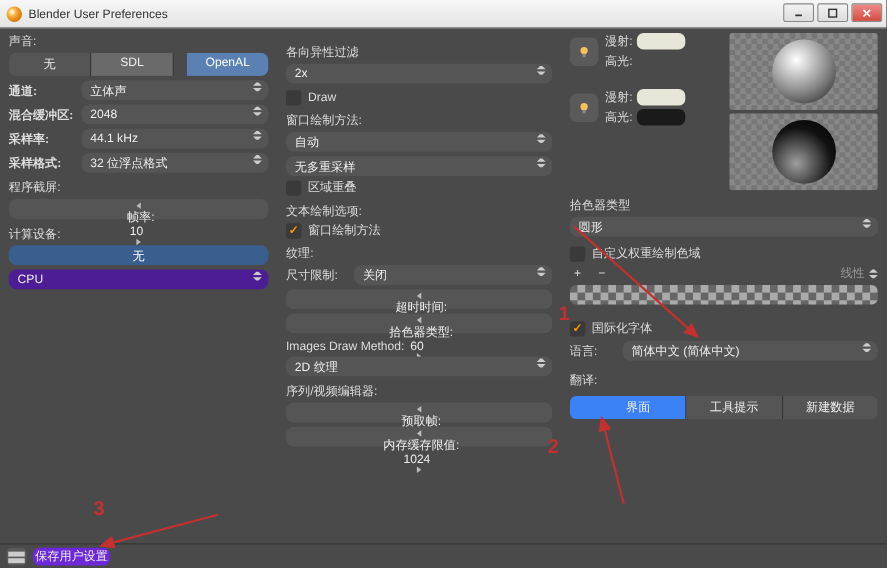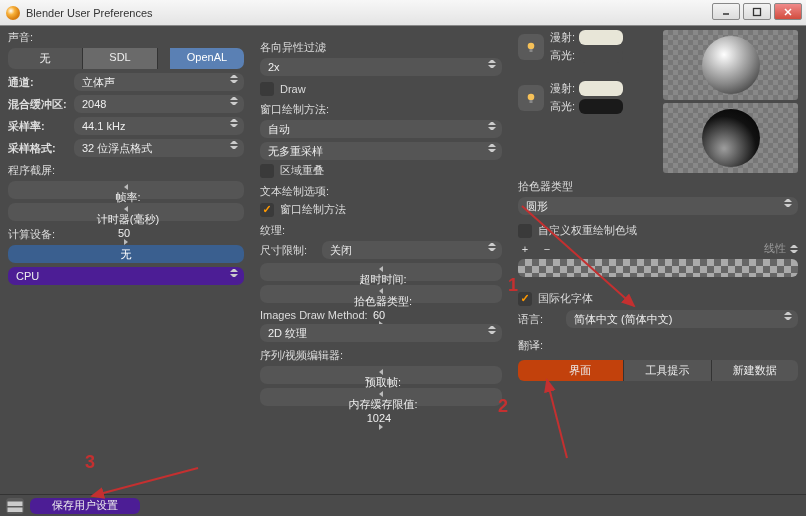--- a/index.html
+++ b/index.html
@@ -68,26 +68,26 @@
 .sphere { width: 58px; height: 58px; border-radius: 50%; background: radial-gradient(circle at 38% 32%, #fff, #888 55%, #1a1a1a 100%); }
 .sphere.dark { background: radial-gradient(circle at 38% 68%, #999 2%, #111 60%, #000); }
 
 .checker-strip { height: 18px; width: 100%; background: repeating-conic-gradient(#aaa 0% 25%, #666 0% 50%) 0 0/14px 14px; border-radius: 6px; margin-top: 3px; }
 .slider-row { display: flex; align-items: center; gap: 8px; margin-top: 3px; }
 .pm { width: 14px; height: 14px; display: flex; align-items: center; justify-content: center; color: #ddd; cursor: pointer; }
 
 .trans-row { display: flex; gap: 0; margin-top: 4px; border-radius: 6px; overflow: hidden; }
 .trans-btn { flex: 1; text-align: center; padding: 3px 0; background: #555; color: #eee; cursor: pointer; border-right: 1px solid #333; }
 .trans-btn:last-child { border-right: none; }
-.trans-btn.active { background: #c2410c; padding-left: 19px; }
+.trans-btn.active { background: #3b82f6; padding-left: 19px; }
 
 
 .footer { position: absolute; bottom: 0; left: 0; right: 0; height: 22px; background: #4a4a4a; display: flex; align-items: center; padding: 0 6px; gap: 6px; border-top: 1px solid #333; }
 .footer .corner-ico { width: 18px; height: 16px; background: #5a5a5a; border-radius: 4px; display: flex; align-items: center; justify-content: center; cursor: pointer; }
-.save-btn { padding: 2px 22px; background: #4c1d95; color: #eee; border-radius: 6px; cursor: pointer; height: 16px; display: flex; align-items: center; }
+.save-btn { padding: 2px 2px; background: #6d28d9; color: #eee; border-radius: 6px; cursor: pointer; height: 16px; display: flex; align-items: center; }
 
 
 .anno { position: absolute; color: #c43030; font-size: 18px; font-weight: bold; pointer-events: none; }
 .arrow { position: absolute; pointer-events: none; }
 .arrow svg { overflow: visible; }
 </style>
 </head>
 <body>
 
 <div class="titlebar">
@@ -148,24 +148,20 @@
         <div class="dropdown" style="flex:1">
           <span>32 位浮点格式</span>
           <span class="updn"></span>
         </div>
       </div>
 
     <div class="sec-label">程序截屏:</div>
     <div class="numfield">
         <span class="lbl">帧率:</span>
         <span class="val">10</span>
-      </div>
-    <div class="numfield" style="margin-top:4px">
-        <span class="lbl">计时器(毫秒)</span>
-        <span class="val">50</span>
       </div>
 
     <div class="sec-label">计算设备:</div>
     <div class="widebtn">
         <span>无</span>
       </div>
     <div class="widebtn grey" style="margin-top:4px">
         <span>CPU</span>
         <span class="updn"></span>
       </div>

